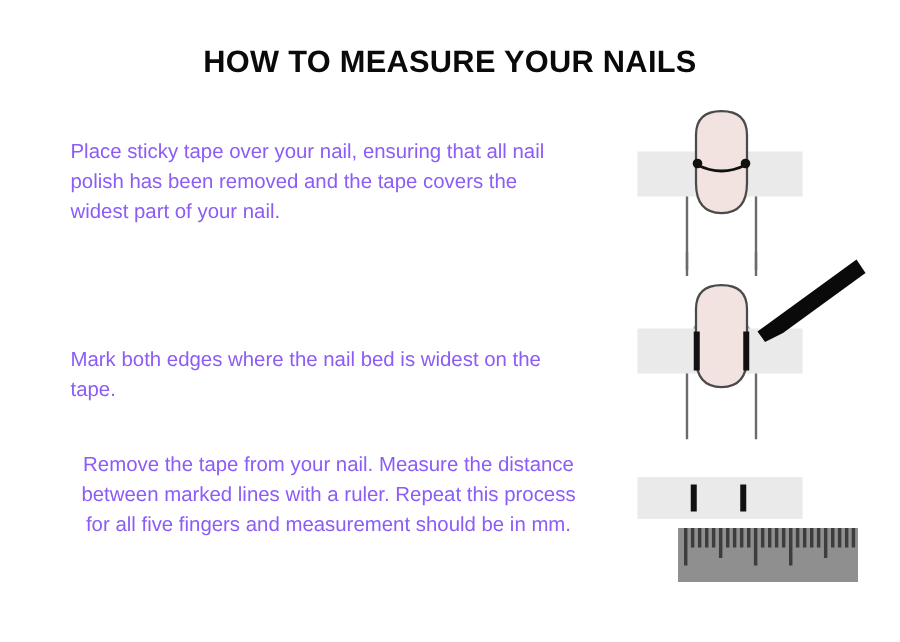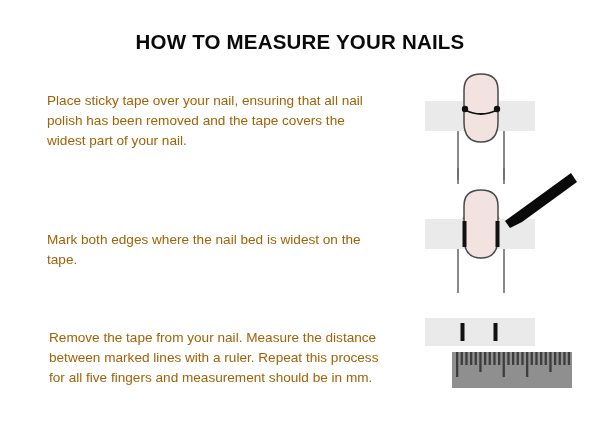--- a/index.html
+++ b/index.html
@@ -31,26 +31,26 @@
     text-align: center;
     font-size: 20.5px;
     font-weight: bold;
     letter-spacing: 0.2px;
     color: #0a0a0a;
   }
   .step-text {
     position: absolute;
     font-size: 13.6px;
     line-height: 20px;
-    color: #a16207;
+    color: #8b5cf6;
     white-space: pre-line;
   }
   .step1-text { left: 47px; top: 91px;  width: 340px; }
   .step2-text { left: 47px; top: 230px; width: 340px; }
-  .step3-text { left: 49px; top: 328px; width: 340px; }
+  .step3-text { left: 49px; top: 300px; width: 340px; text-align: center; }
 
   .fig {
     position: absolute;
     left: 415px;
     width: 180px;
   }
   .fig svg { display: block; }
 </style>
 </head>
 <body>

